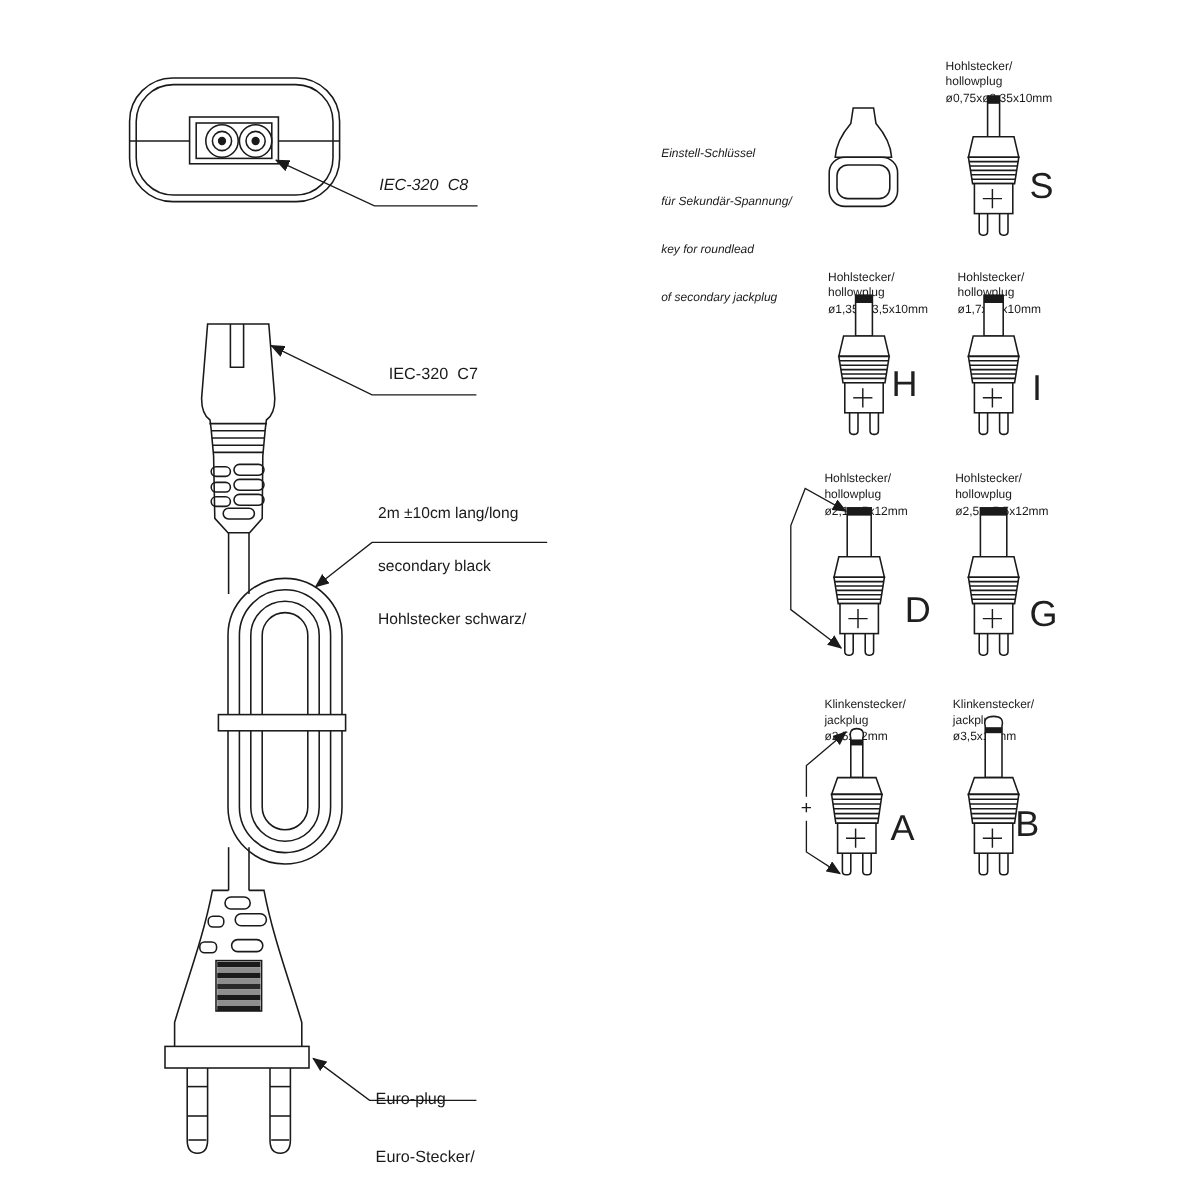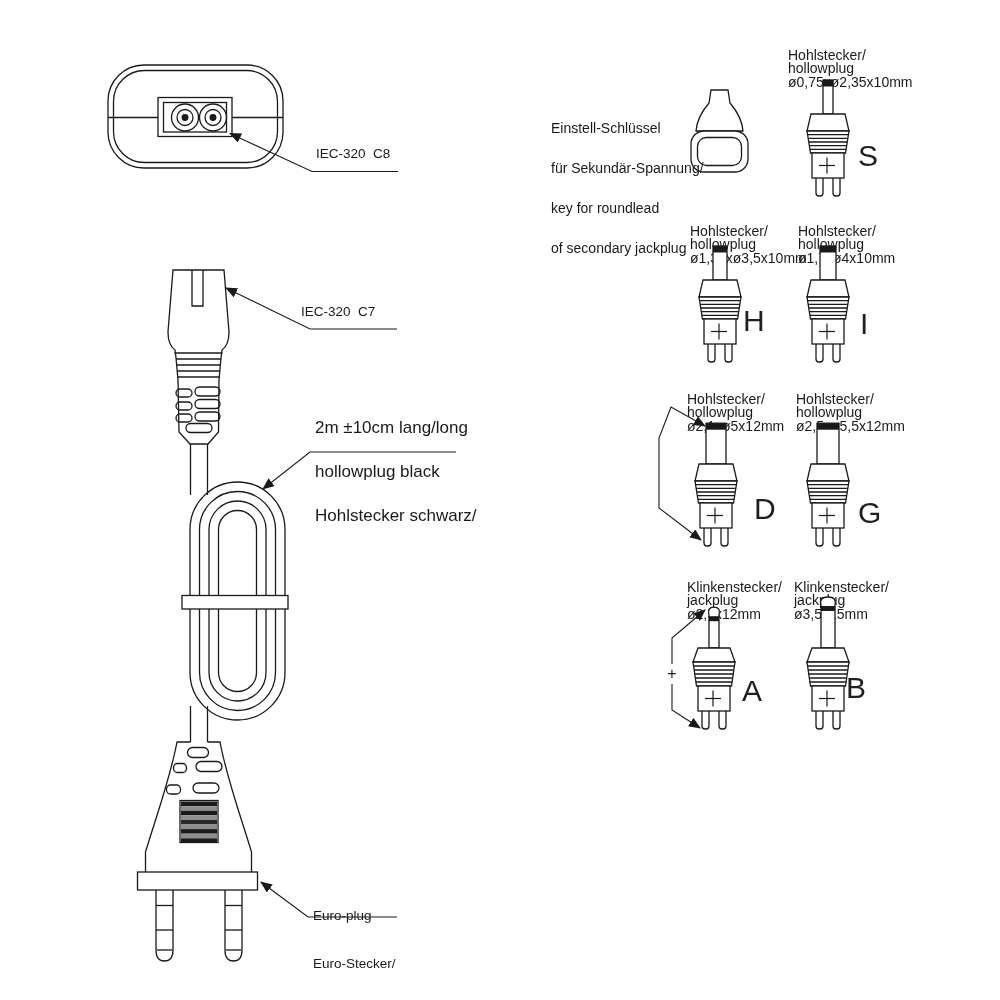--- a/index.html
+++ b/index.html
@@ -1,22 +1,22 @@
 <!DOCTYPE html>
 <html><head>
 <meta charset="utf-8">
 <style>
   html,body{margin:0;padding:0;background:#fff;}
   .stage{position:relative;width:1000px;height:1000px;background:#ffffff;overflow:hidden;
          font-family:"Liberation Sans",sans-serif;color:#1a1a1a;}
   .art{position:absolute;left:0;top:0;}
   .txt{position:absolute;white-space:pre;color:#1a1a1a;}
-  .lbl{font-size:14px;line-height:13.4px;font-weight:400;}
+  .lbl{font-size:10px;line-height:13.4px;font-weight:400;}
   .mid{font-size:13.5px;line-height:16px;}
-  .note{font-size:17px;line-height:14.6px;}
+  .note{font-size:13px;line-height:14.6px;}
   .pletter{position:absolute;font-size:30px;font-weight:400;color:#1f1f1f;line-height:30px;}
   .pfig{position:absolute;width:120px;height:160px;}
   .plus-badge{position:absolute;left:663px;top:664px;width:18px;height:20px;background:#fff;
               font-size:16px;line-height:20px;text-align:center;color:#1a1a1a;}
   
   #fig-0{left:768px;top:44px;}  #fig-1{left:660px;top:210px;} #fig-2{left:768px;top:210px;}
   #fig-3{left:656px;top:394px;} #fig-4{left:768px;top:394px;} #fig-5{left:654px;top:577px;}
   #fig-6{left:768px;top:577px;}
   
   #plbl-0{left:788px;top:22px;}  #plbl-1{left:690px;top:198px;} #plbl-2{left:798px;top:198px;}
@@ -127,35 +127,35 @@
       <rect x="691" y="131" width="57" height="41" rx="13"></rect>
       <rect x="697.5" y="137.5" width="44" height="28" rx="9"></rect>
     </g>
 
     <g stroke="#1a1a1a" fill="none" stroke-width="1.1">
       <path d="M705,426 L671,407 L659,438 L659,508 L701,540" marker-start="url(#ah)" marker-end="url(#ah)"></path>
       <path d="M705,610 L672,638 L672,710 L700,728" marker-start="url(#ah)" marker-end="url(#ah)"></path>
     </g>
   </svg>
 
-  <div class="txt mid" id="c8lbl" style="left:316px;top:146px;">IEC-320  C8</div>
-  <div class="txt mid" id="c7lbl" style="left:301px;top:304px;">IEC-320  C7</div>
+  <div class="txt mid" id="c8lbl" style="left:316px;top:146px;font-style:italic;">IEC-320  C8</div>
+  <div class="txt mid" id="c7lbl" style="left:324px;top:304px;">IEC-320  C7</div>
 
   <div class="txt note" style="left:315px;top:392px;">
     <div>2m ±10cm lang/long</div>
-    <div>hollowplug black</div>
+    <div>secondary black</div>
     <div>Hohlstecker schwarz/</div>
   </div>
 
   <div class="txt mid" style="left:313px;top:876px;">
     <div>Euro-plug</div>
     <div>Euro-Stecker/</div>
   </div>
 
-  <div class="txt lbl" style="left:551px;top:95px;">
+  <div class="txt lbl" style="left:551px;top:95px;font-style:italic;">
     <div>Einstell-Schlüssel</div>
     <div>für Sekundär-Spannung/</div>
     <div>key for roundlead</div>
     <div>of secondary jackplug</div>
   </div>
 
   <div class="plus-badge">+</div>
 
   <div class="txt lbl" id="plbl-0">
     <div>Hohlstecker/</div><div>hollowplug</div><div>ø0,75xø2,35x10mm</div>

